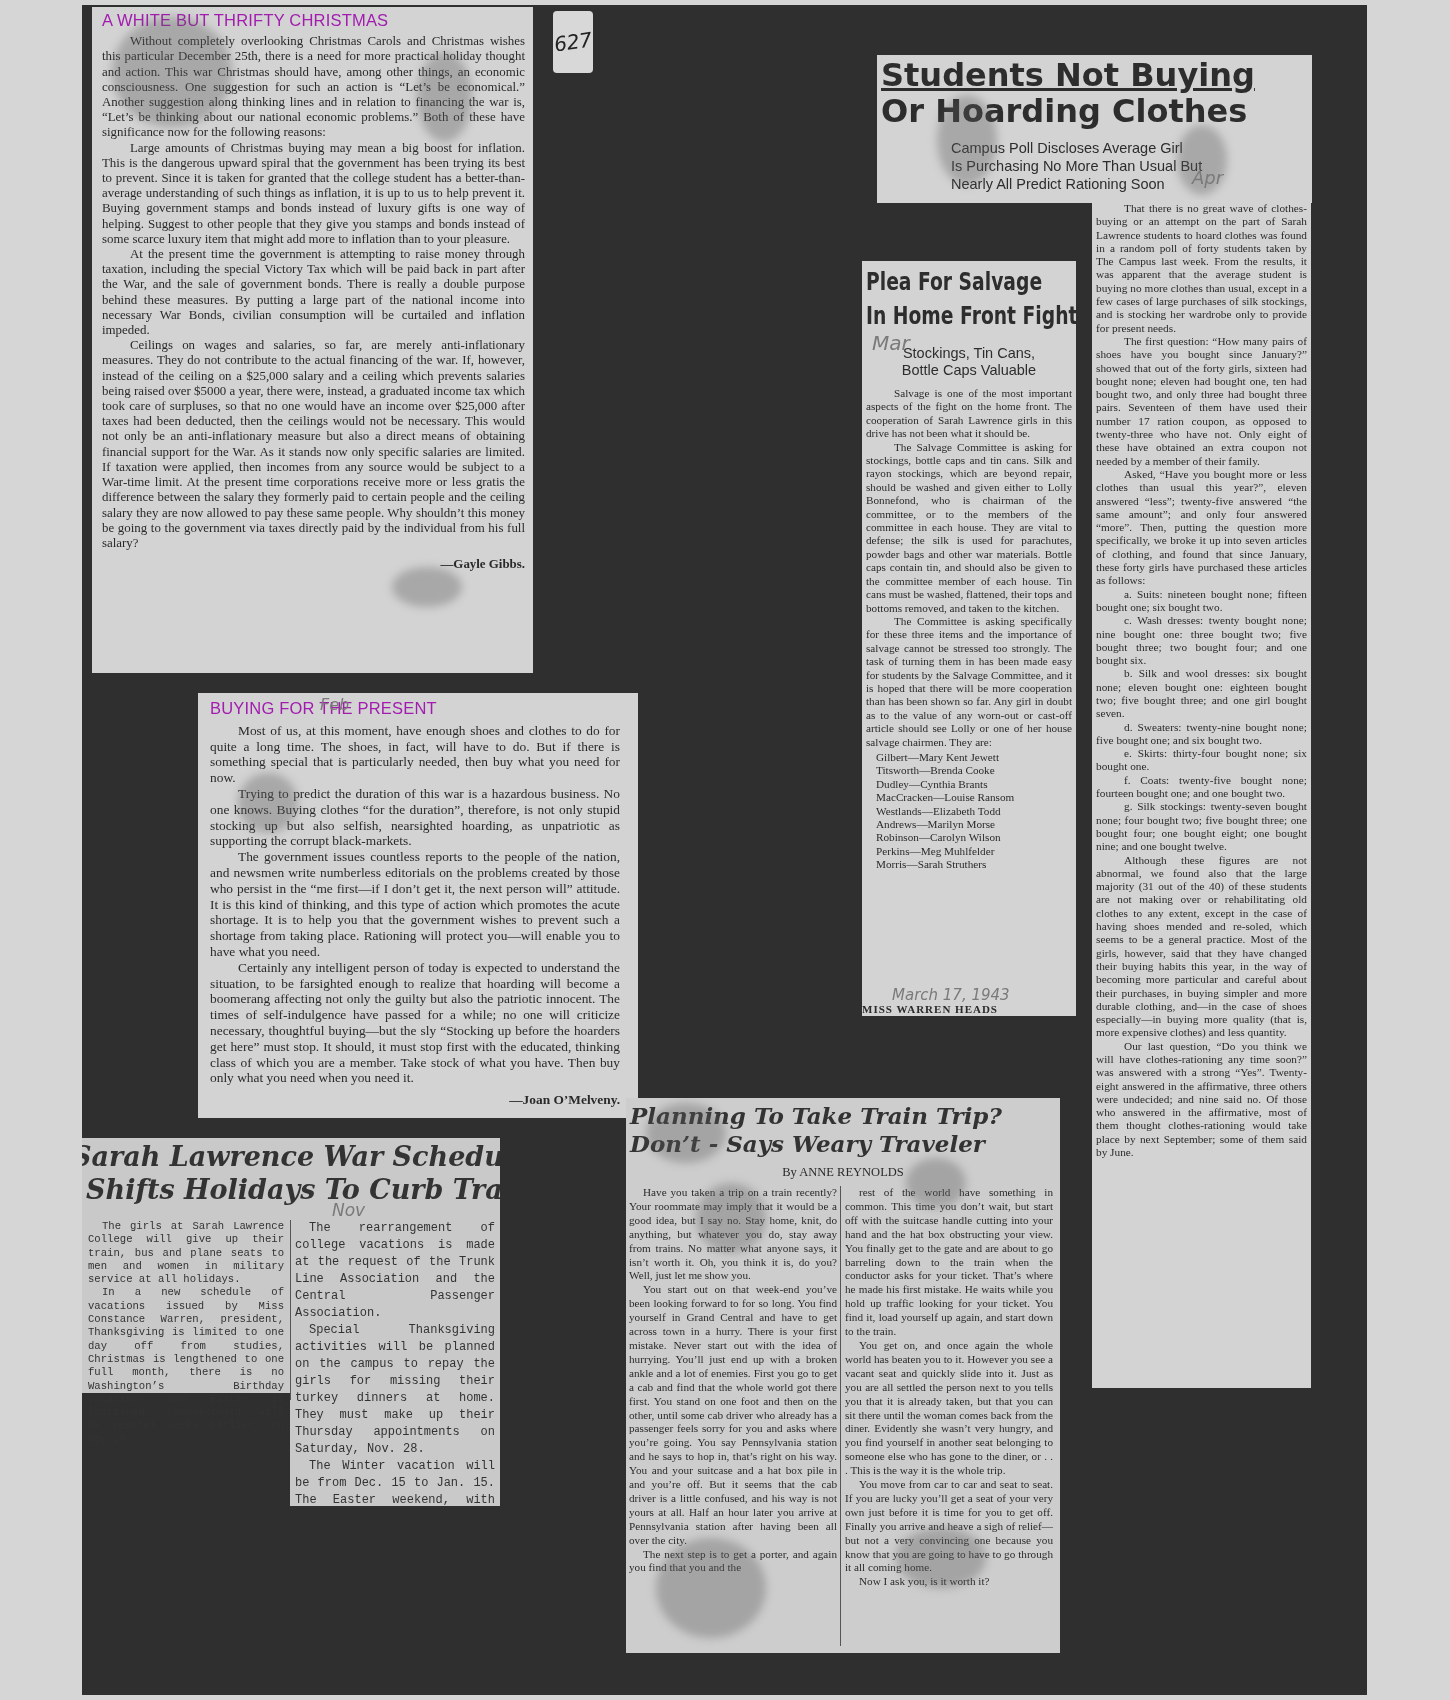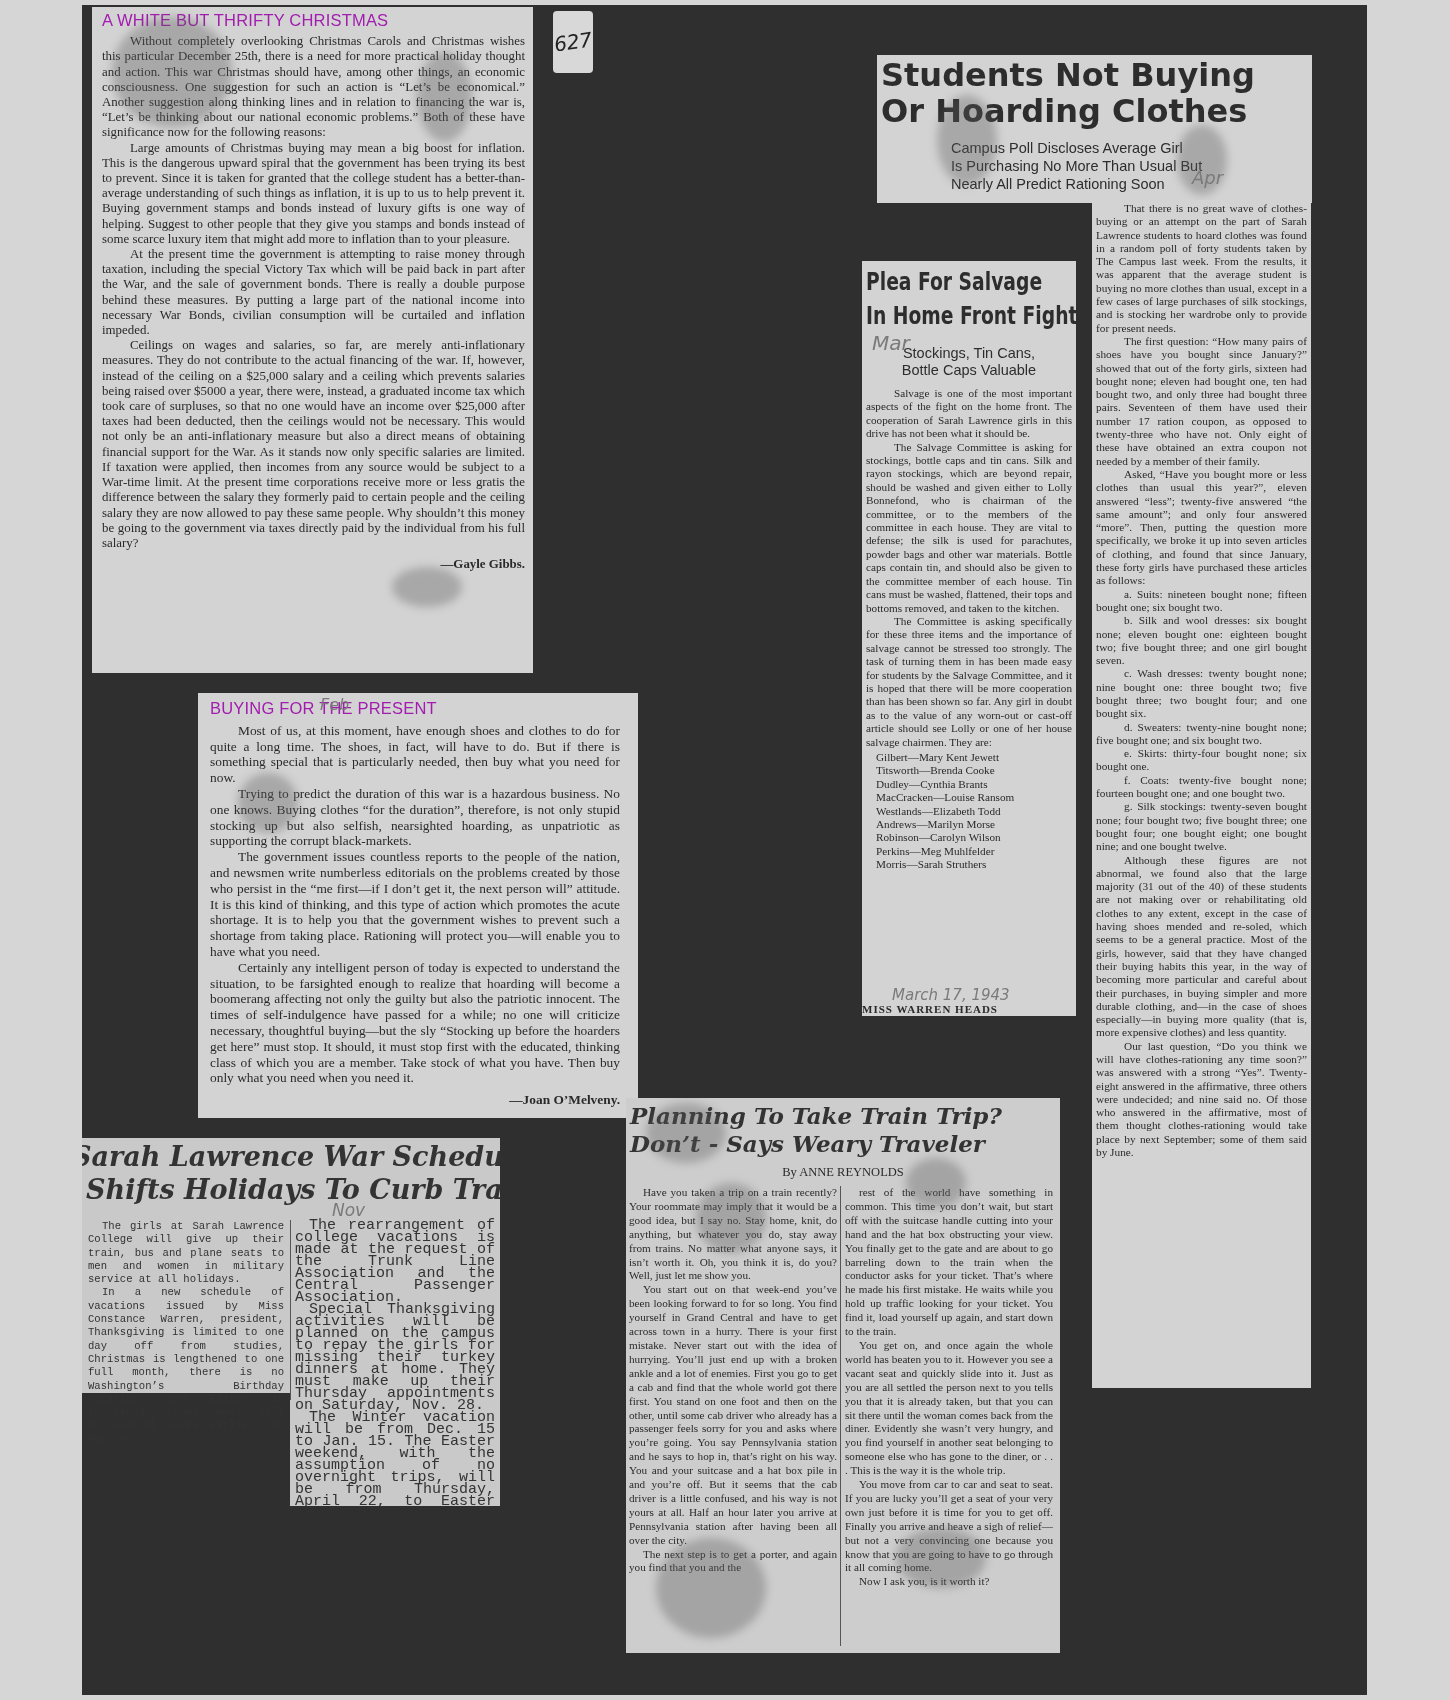--- a/index.html
+++ b/index.html
@@ -51,21 +51,21 @@
   <div style="position:absolute;left:4px;top:2px;width:410px;font-family:'DejaVu Serif',serif;font-weight:bold;font-style:italic;font-size:27px;line-height:33px;color:#333;">
     <div style="margin-left:-14px;white-space:nowrap;">Sarah Lawrence War Schedule</div>
     <div style="white-space:nowrap;">Shifts Holidays To Curb Travel</div>
   </div>
   <span class="pen" style="left:250px;top:62px;font-size:17px;">Nov</span>
   <div style="position:absolute;left:6px;top:82px;width:196px;font-family:'Liberation Mono','DejaVu Sans Mono',monospace;font-size:10.6px;line-height:13.3px;color:#333;">
     <p style="margin:0;text-indent:14px;text-align:justify;">The girls at Sarah Lawrence College will give up their train, bus and plane seats to men and women in military service at all holidays.</p>
     <p style="margin:0;text-indent:14px;text-align:justify;">In a new schedule of vacations issued by Miss Constance Warren, president, Thanksgiving is limited to one day off from studies, Christmas is lengthened to one full month, there is no Washington’s Birthday vacation, and Easter is shortened. Commencement will be several weeks earlier, on May 29.</p>
   </div>
   <div class="divider" style="left:208px;top:82px;height:180px;"></div>
-  <div style="position:absolute;left:213px;top:82px;width:200px;font-family:'Liberation Mono','DejaVu Sans Mono',monospace;font-size:15px;line-height:12px;color:#333;">
+  <div style="position:absolute;left:213px;top:82px;width:200px;font-family:'Liberation Mono','DejaVu Sans Mono',monospace;font-size:12px;line-height:17px;color:#333;">
     <p style="margin:0;text-indent:14px;text-align:justify;">The rearrangement of college vacations is made at the request of the Trunk Line Association and the Central Passenger Association.</p>
     <p style="margin:0;text-indent:14px;text-align:justify;">Special Thanksgiving activities will be planned on the campus to repay the girls for missing their turkey dinners at home. They must make up their Thursday appointments on Saturday, Nov. 28.</p>
     <p style="margin:0;text-indent:14px;text-align:justify;">The Winter vacation will be from Dec. 15 to Jan. 15. The Easter weekend, with the assumption of no overnight trips, will be from Thursday, April 22, to Easter Sunday.</p>
     <p style="margin:0;text-indent:14px;text-align:justify;">On Feb. 22, a special program of work will be planned to provide a change from the regular schedule on Washington’s Birthday.</p>
 
   </div>
 </div>
 
 <div class="clip" style="left:626px;top:1098px;width:434px;height:555px;background:#cdcdcd;padding-left:22px;">
   <div style="position:absolute;left:4px;top:4px;width:426px;font-family:'DejaVu Serif',serif;font-weight:bold;font-style:italic;font-size:23px;line-height:28px;color:#333;">
@@ -87,40 +87,40 @@
   </div>
   <div class="stain" style="left:20px;top:5px;width:80px;height:60px;"></div>
   <div class="stain" style="left:70px;top:85px;width:70px;height:70px;"></div>
   <div class="stain" style="left:280px;top:60px;width:60px;height:50px;"></div>
   <div class="stain" style="left:30px;top:440px;width:110px;height:100px;"></div>
   <div class="stain" style="left:270px;top:430px;width:90px;height:60px;"></div>
 </div>
 
 <div class="clip" style="left:877px;top:55px;width:435px;height:148px;">
   <div style="position:absolute;left:4px;top:2px;font-family:'DejaVu Sans',sans-serif;font-weight:bold;font-size:32px;line-height:36px;color:#2d2d2d;">
-    <div style="white-space:nowrap;">Students Not Buying</div>
+    <div style="white-space:nowrap;text-decoration:underline;">Students Not Buying</div>
     <div style="white-space:nowrap;">Or Hoarding Clothes</div>
   </div>
   <div style="position:absolute;left:74px;top:84px;font-family:'Liberation Sans','DejaVu Sans',sans-serif;font-size:14.5px;line-height:18px;color:#2d2d2d;">
     <div>Campus Poll Discloses Average Girl</div>
     <div>Is Purchasing No More Than Usual But</div>
     <div>Nearly All Predict Rationing Soon</div>
   </div>
   <div class="stain" style="left:60px;top:40px;width:60px;height:90px;"></div>
   <div class="stain" style="left:300px;top:70px;width:50px;height:70px;"></div>
   <span class="pen" style="left:315px;top:112px;font-size:18px;">Apr</span>
 </div>
 
 <div class="clip" style="left:1092px;top:200px;width:219px;height:1188px;padding:2px 4px 0 4px;font-size:11.3px;line-height:13.3px;">
   <p>That there is no great wave of clothes-buying or an attempt on the part of Sarah Lawrence students to hoard clothes was found in a random poll of forty students taken by The Campus last week. From the results, it was apparent that the average student is buying no more clothes than usual, except in a few cases of large purchases of silk stockings, and is stocking her wardrobe only to provide for present needs.</p>
   <p>The first question: “How many pairs of shoes have you bought since January?” showed that out of the forty girls, sixteen had bought none; eleven had bought one, ten had bought two, and only three had bought three pairs. Seventeen of them have used their number 17 ration coupon, as opposed to twenty-three who have not. Only eight of these have obtained an extra coupon not needed by a member of their family.</p>
   <p>Asked, “Have you bought more or less clothes than usual this year?”, eleven answered “less”; twenty-five answered “the same amount”; and only four answered “more”. Then, putting the question more specifically, we broke it up into seven articles of clothing, and found that since January, these forty girls have purchased these articles as follows:</p>
   <p>a. Suits: nineteen bought none; fifteen bought one; six bought two.</p>
+  <p>c. Wash dresses: twenty bought none; nine bought one: three bought two; five bought three; two bought four; and one bought six.</p>
   <p>b. Silk and wool dresses: six bought none; eleven bought one: eighteen bought two; five bought three; and one girl bought seven.</p>
-  <p>c. Wash dresses: twenty bought none; nine bought one: three bought two; five bought three; two bought four; and one bought six.</p>
   <p>d. Sweaters: twenty-nine bought none; five bought one; and six bought two.</p>
   <p>e. Skirts: thirty-four bought none; six bought one.</p>
   <p>f. Coats: twenty-five bought none; fourteen bought one; and one bought two.</p>
   <p>g. Silk stockings: twenty-seven bought none; four bought two; five bought three; one bought four; one bought eight; one bought nine; and one bought twelve.</p>
   <p>Although these figures are not abnormal, we found also that the large majority (31 out of the 40) of these students are not making over or rehabilitating old clothes to any extent, except in the case of having shoes mended and re-soled, which seems to be a general practice. Most of the girls, however, said that they have changed their buying habits this year, in the way of becoming more particular and careful about their purchases, in buying simpler and more durable clothing, and—in the case of shoes especially—in buying more quality (that is, more expensive clothes) and less quantity.</p>
   <p>Our last question, “Do you think we will have clothes-rationing any time soon?” was answered with a strong “Yes”. Twenty-eight answered in the affirmative, three others were undecided; and nine said no. Of those who answered in the affirmative, most of them thought clothes-rationing would take place by next September; some of them said by June.</p>
 </div>
 
 <div class="clip" style="left:862px;top:261px;width:214px;height:755px;">
   <div style="position:absolute;left:4px;top:4px;font-family:'DejaVu Sans',sans-serif;font-weight:bold;font-size:24px;line-height:34px;color:#2d2d2d;transform:scaleX(0.78);transform-origin:left top;">

